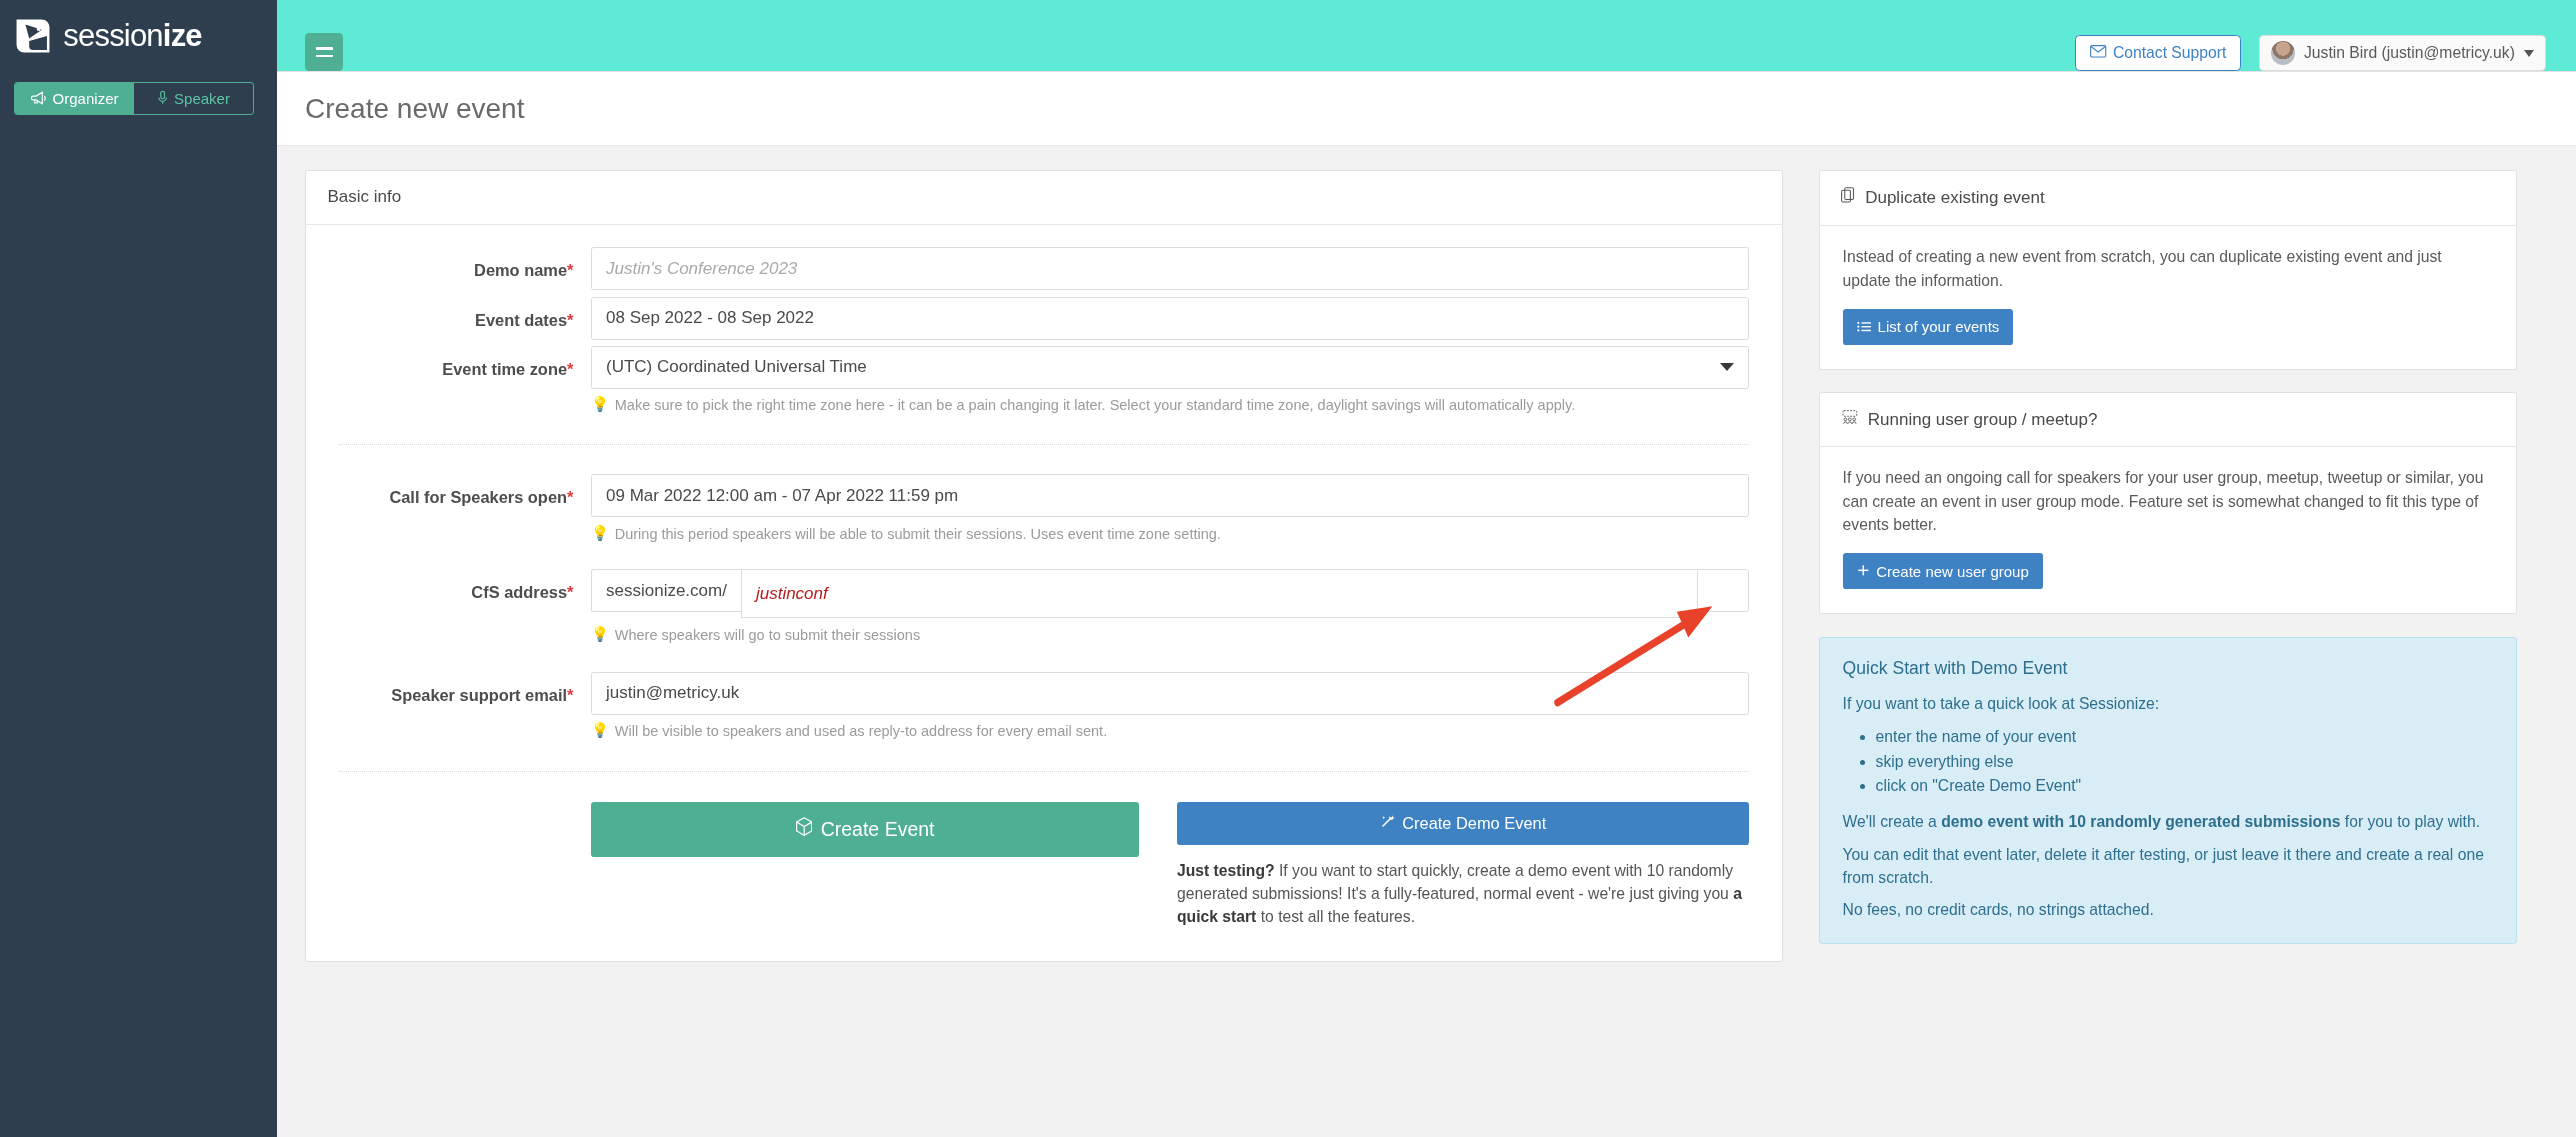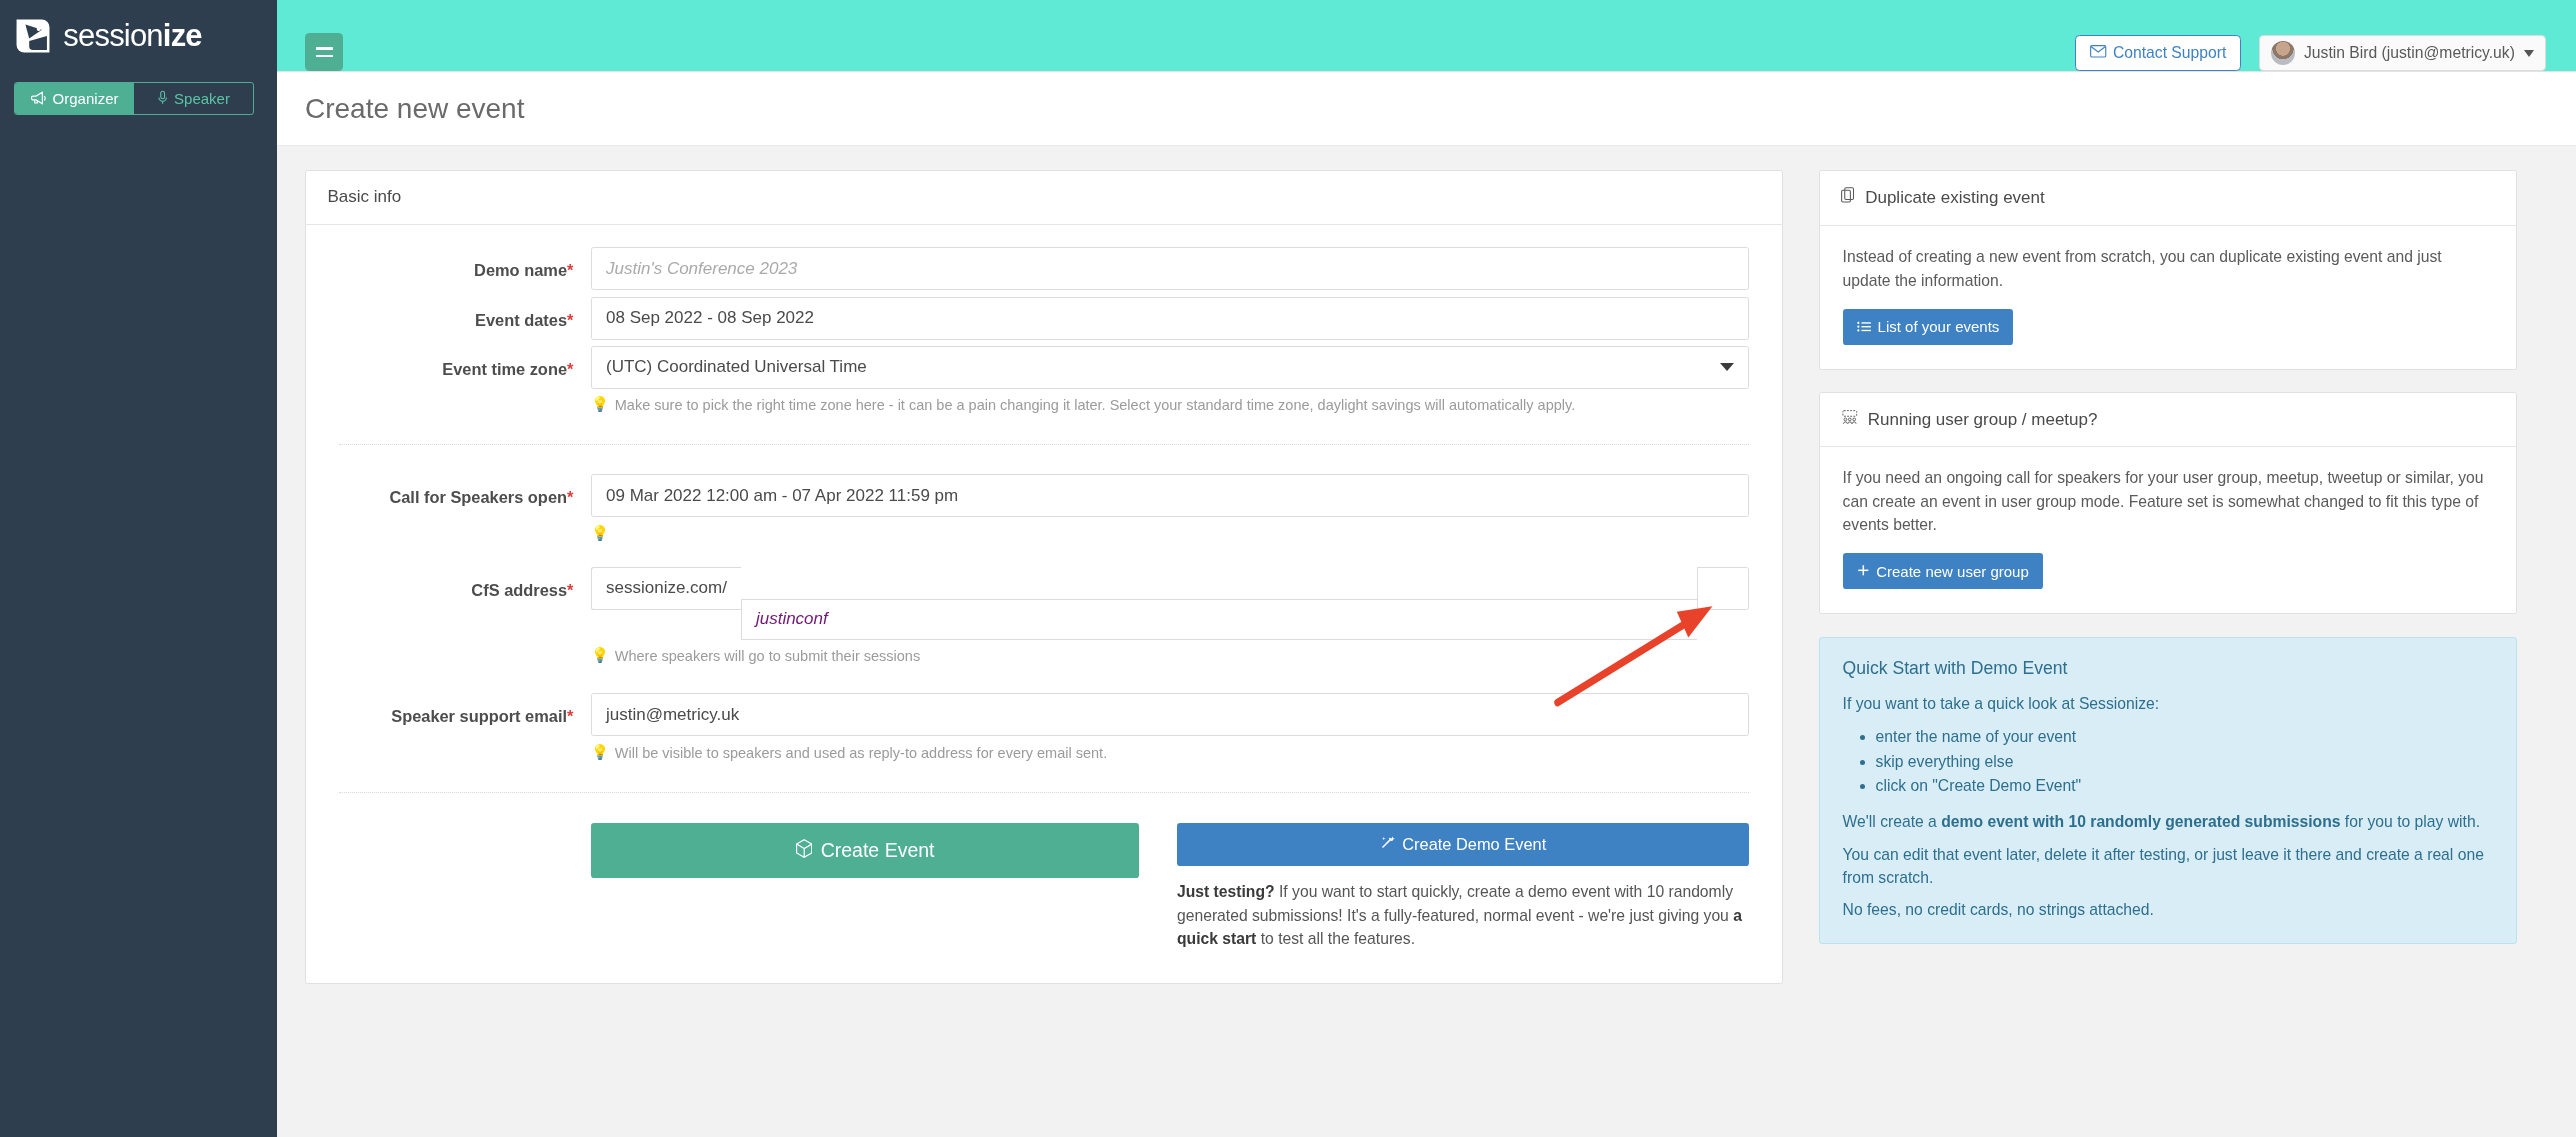--- a/index.html
+++ b/index.html
@@ -131,23 +131,23 @@
   .bulb { color: #6fb3e0; font-size: 14.5px; line-height: 1.2; flex: 0 0 auto; }
 
   .input-group { display: flex; width: 100%; }
   .addon-left {
     height: 43px; border: 0.6px solid #dcdcdc; border-right: none;
     border-radius: 2.5px 0 0 2.5px; background: #fff;
     display: flex; align-items: center; padding: 0 14px;
     font-size: 17px; color: #4a4a4a; white-space: nowrap;
   }
   .ig-input {
-    flex: 1; height: 41px; border: 0.6px solid #dcdcdc; border-right: none;
+    flex: 1; height: 49px; border: 0.6px solid #dcdcdc; border-right: none;
     background: #fff; display: flex; align-items: center; padding: 0 14px;
-    font-size: 17px; color: #701a75; font-style: italic; min-width: 0; margin-top: 32px;
+    font-size: 17px; color: #b91c1c; font-style: italic; min-width: 0;
   }
   .addon-right {
     width: 52px; flex: 0 0 52px; height: 43px;
     border: 0.6px solid #dcdcdc; border-radius: 0 2.5px 2.5px 0; background: #fff;
   }
 
   .divider { border-top: 1.3px dotted #d9d9d9; margin: 28px 0 29px 0; }
   .divider2 { border-top: 1.3px dotted #d9d9d9; margin: 29px 0 30px 0; }
 
   .actions { display: flex; }
@@ -303,20 +303,21 @@
           </div>
 
           <div class="divider"></div>
 
           <div class="frow">
             <div class="flabel"><span>Call for Speakers open</span><span class="req">*</span></div>
             <div class="fctl">
               <div class="input">09 Mar 2022 12:00 am - 07 Apr 2022 11:59 pm</div>
               <div class="hint">
                 <span class="bulb">💡</span>
+                <span>During this period speakers will be able to submit their sessions. Uses event time zone setting.</span>
               </div>
             </div>
           </div>
 
           <div class="frow" style="margin-top:25px">
             <div class="flabel"><span>CfS address</span><span class="req">*</span></div>
             <div class="fctl">
               <div class="input-group">
                 <span class="addon-left">sessionize.com/</span>
                 <span class="ig-input">justinconf</span>

